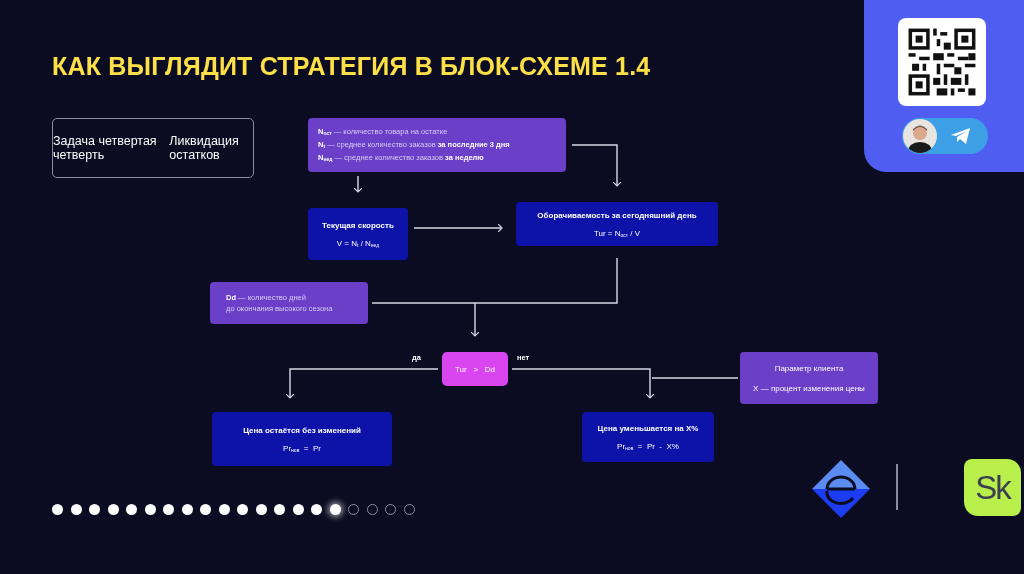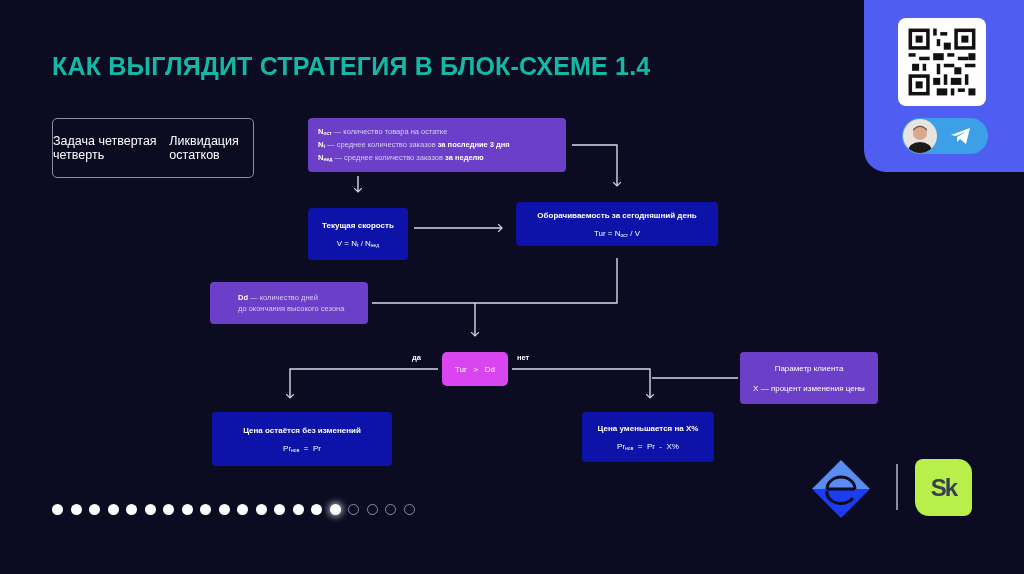--- a/index.html
+++ b/index.html
@@ -7,21 +7,21 @@
     width: 1024px; height: 574px; overflow: hidden;
     background: #0b0c22;
     font-family: "Liberation Sans", sans-serif;
     color: #ffffff;
     position: relative;
   }
   .abs { position: absolute; }
   .title {
     left: 52px; top: 52px;
     font-size: 25px; font-weight: bold; letter-spacing: 0.2px;
-    color: #14b8a6;
+    color: #fde047;
   }
   .task-box {
     left: 52px; top: 118px; width: 202px; height: 60px;
     border: 1px solid #8a8ca6; border-radius: 5px;
     box-sizing: border-box;
     display: flex; flex-direction: row; align-items: center; justify-content: center;
     gap: 9px;
     font-size: 12.5px; color: #ffffff;
   }
   .box {
@@ -33,21 +33,21 @@
   .blue { background: #0d13a8; }
   .decision { background: #d946ef; }
   .box .head { font-weight: bold; font-size: 8px; margin-bottom: 9px; }
   .box .formula { font-size: 8px; }
   sub { font-size: 5px; vertical-align: -1px; }
   .defs-box { left: 308px; top: 118px; width: 258px; height: 54px; align-items: flex-start; padding-left: 10px; font-size: 7.5px; line-height: 11px; }
   .defs-box b { font-weight: bold; }
   .defs-box .muted { color: #d6cdf2; }
   .speed-box { left: 308px; top: 208px; width: 100px; height: 52px; }
   .turn-box { left: 516px; top: 202px; width: 202px; height: 44px; }
-  .dd-box { left: 210px; top: 282px; width: 158px; height: 42px; align-items: flex-start; padding-left: 28px; font-size: 7.5px; line-height: 11px; }
+  .dd-box { left: 210px; top: 282px; width: 158px; height: 42px; align-items: flex-start; padding-left: 16px; font-size: 7.5px; line-height: 11px; }
   .dd-box .muted { color: #d6cdf2; }
   .dec-box { left: 442px; top: 352px; width: 66px; height: 34px; border-radius: 5px; font-size: 8px; }
   .param-box { left: 740px; top: 352px; width: 138px; height: 52px; }
   .param-box .head { margin-bottom: 11px; font-weight: normal; }
   .keep-box { left: 212px; top: 412px; width: 180px; height: 54px; }
   .dec-price-box { left: 582px; top: 412px; width: 132px; height: 50px; }
   .label-yes { left: 412px; top: 353px; font-size: 7.5px; font-weight: bold; }
   .label-no { left: 517px; top: 353px; font-size: 7.5px; font-weight: bold; }
   svg.lines { position: absolute; left: 0; top: 0; }
   .qr-panel {
@@ -66,24 +66,24 @@
     left: 903px; top: 119px; width: 34px; height: 34px; border-radius: 50%;
     background: #e8e4e0; overflow: hidden;
   }
   .dots { left: 52px; top: 504px; display: flex; gap: 7.5px; }
   .dot { width: 11px; height: 11px; border-radius: 50%; box-sizing: border-box; }
   .dot.filled { background: #ffffff; }
   .dot.current { background: #ffffff; box-shadow: 0 0 6px 2px rgba(255,255,255,0.6); }
   .dot.empty { border: 1.5px solid #8a8ca6; }
   .logo-sep { left: 896px; top: 464px; width: 2px; height: 46px; background: #8a8ca6; }
   .sk-logo {
-    left: 915px; top: 459px; width: 57px; height: 57px;
+    left: 964px; top: 459px; width: 57px; height: 57px;
     background: #b8ef4a; border-radius: 8px 14px 8px 14px;
     display: flex; align-items: center; justify-content: center;
-    color: #3a3f52; font-weight: bold; font-size: 24px; letter-spacing: -2px;
+    color: #3a3f52; font-weight: normal; font-size: 33px; letter-spacing: -2px;
   }
 </style>
 </head>
 <body>
 
 <div class="abs title">КАК ВЫГЛЯДИТ СТРАТЕГИЯ В БЛОК-СХЕМЕ 1.4</div>
 
 <div class="abs task-box">
   <div>Задача четвертая четверть</div>
   <div>Ликвидация остатков</div>

